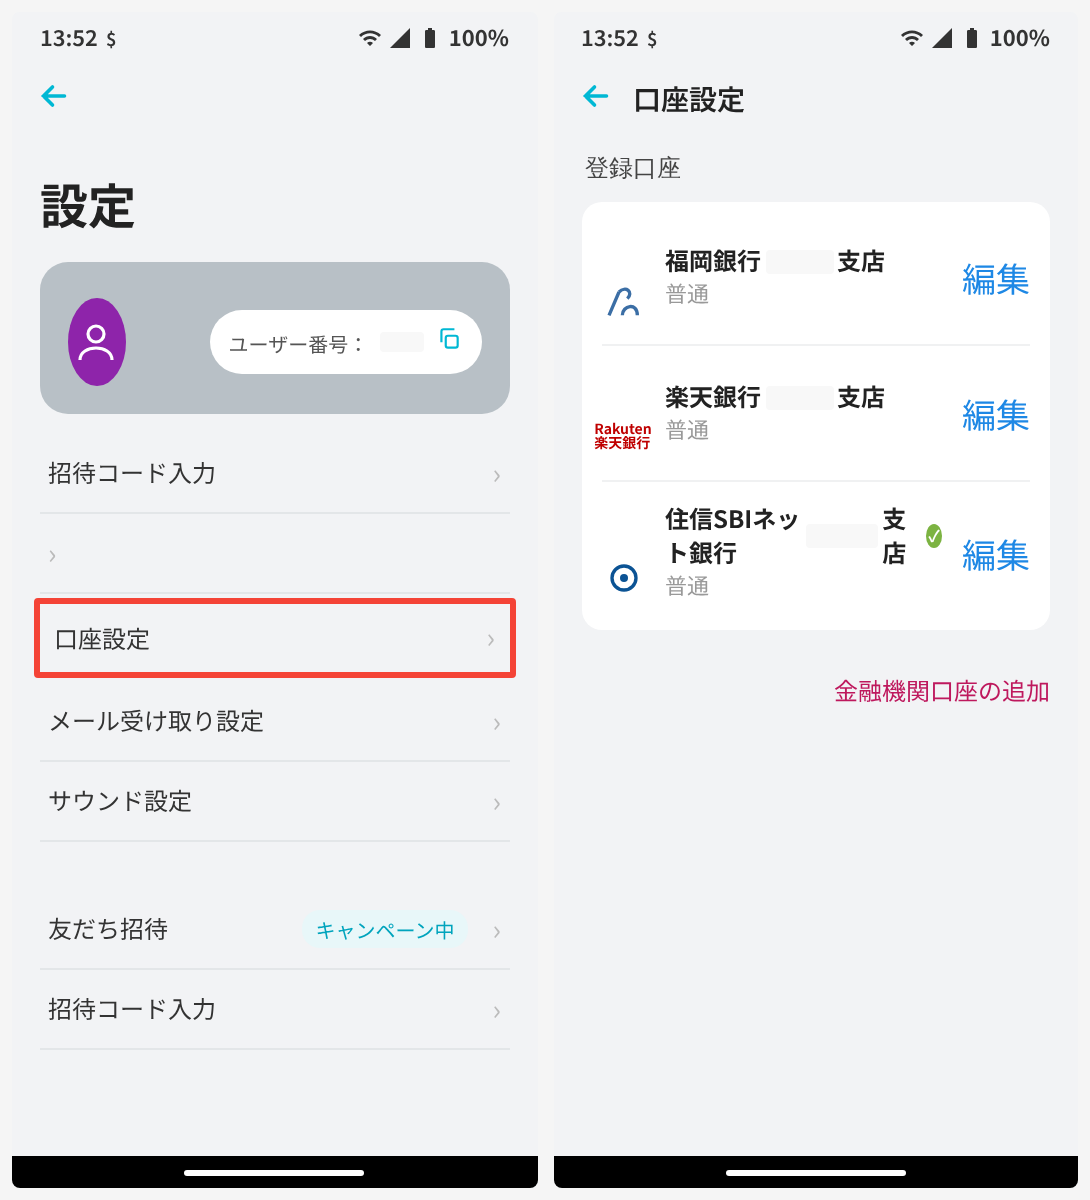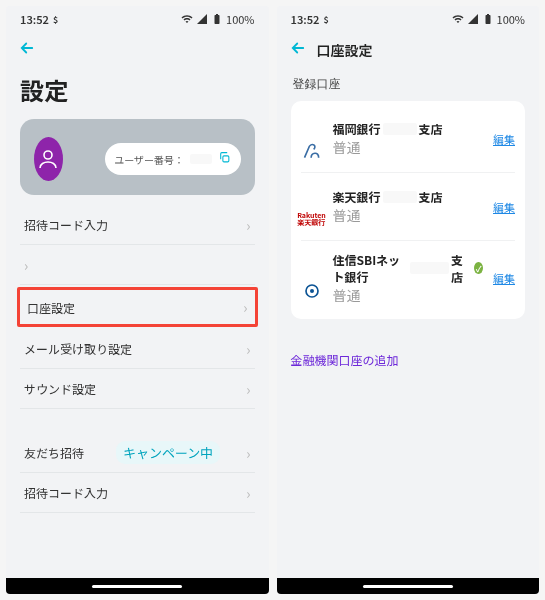--- a/index.html
+++ b/index.html
@@ -26,37 +26,37 @@
     height: 26px;
     display: flex;
     justify-content: space-between;
     align-items: center;
     padding: 0 14px;
     font-size: 11px;
     color: #333;
     background: #f2f3f5;
   }
   .status-left { display: flex; align-items: center; gap: 4px; font-weight: 600; }
-  .status-right { display: flex; align-items: center; gap: 3px; font-weight: 400; }
+  .status-right { display: flex; align-items: center; gap: 3px; font-weight: 700; }
   .status-right svg { width: 12px; height: 12px; }
   .app-bar {
     height: 36px;
     display: flex;
     align-items: center;
     padding: 0 12px;
     gap: 10px;
   }
   .back-arrow { color: #00b8d4; cursor: pointer; }
   .app-bar-title { font-size: 14px; font-weight: 600; color: #222; }
   .content { flex: 1; overflow: hidden; padding: 0 14px; }
   .page-title {
     font-size: 24px;
     font-weight: 700;
     color: #222;
-    margin: 4px 0 12px 0;
+    margin: 16px 0 12px 0;
   }
   .profile-card {
     background: #b8c0c6;
     border-radius: 14px;
     padding: 18px 14px 14px 14px;
     display: flex;
     flex-direction: row;
     align-items: center;
     gap: 42px;
   }
@@ -94,24 +94,24 @@
     border: 3px solid #f44336;
     border-radius: 2px;
     margin: 2px -3px;
     padding: 0 7px;
   }
   .chev { color: #bbb; font-size: 14px; }
   .section-gap { height: 14px; }
   .badge {
     background: #e8f7f9;
     color: #00a4bd;
-    font-size: 13px;
+    font-size: 10px;
     padding: 2px 7px;
     border-radius: 9px;
-    margin-right: 20px;
+    margin-right: 6px;
     text-align: center;
   }
   .item-left { display: flex; align-items: center; gap: 6px; }
   .nav-bar {
     height: 16px;
     background: #000;
     display: flex;
     align-items: center;
     justify-content: center;
   }
@@ -148,33 +148,33 @@
   .bank-icon.sbi { color: #0b5394; }
   .account-info { flex: 1; display: flex; flex-direction: column; }
   .bank-line { display: flex; align-items: center; gap: 2px; font-size: 12px; color: #222; font-weight: bold; }
   .obscured {
     display: inline-block;
     background: #f8f8f8;
     width: 34px; height: 12px;
     border-radius: 2px;
   }
   .obscured.wide { width: 54px; }
-  .acct-type { font-size: 14px; color: #999; }
-  .edit-link { font-size: 11px; color: #1e88e5; cursor: pointer; text-decoration: underline; }
+  .acct-type { font-size: 11px; color: #999; }
+  .edit-link { font-size: 17px; color: #1e88e5; cursor: pointer; }
   .verified {
     width: 12px; height: 12px; border-radius: 50%;
     background: #7cb342; color: #fff;
     display: inline-flex; align-items: center; justify-content: center;
     font-size: 8px; margin-left: 4px;
   }
   .add-link {
-    text-align: left;
-    color: #6d28d9;
+    text-align: right;
+    color: #be185d;
     font-size: 12px;
-    margin-top: 32px;
+    margin-top: 22px;
     cursor: pointer;
   }
 </style>
 </head>
 <body>
 
 <div class="phone">
   <div class="status-bar">
     <div class="status-left">
       <span>13:52</span>

